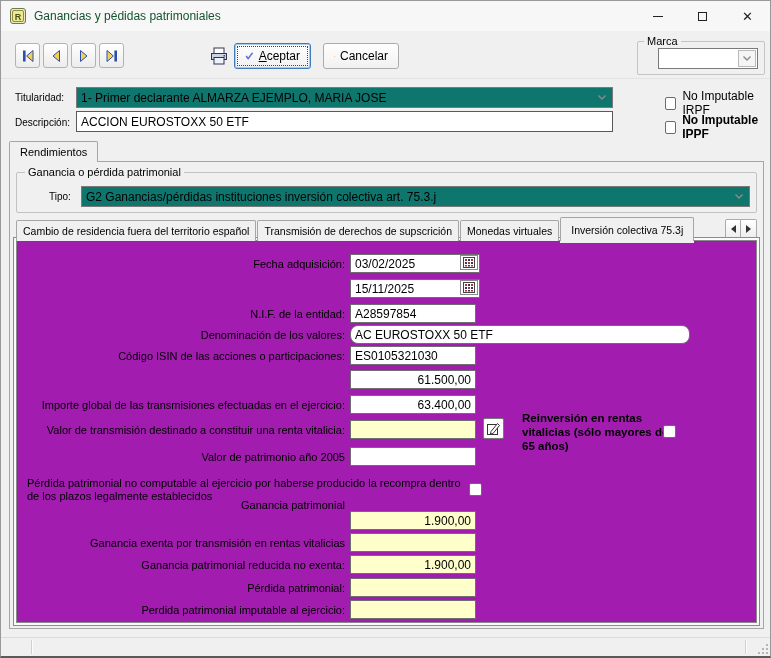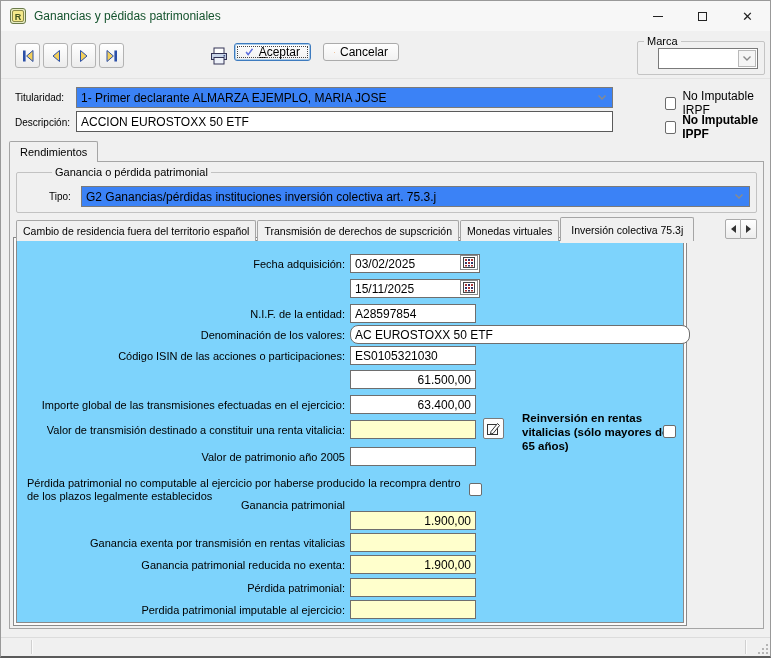--- a/index.html
+++ b/index.html
@@ -15,60 +15,60 @@
   .titlebar .title { font-size:12px; color:#14532d; }
   .win-controls { position:absolute; right:0; top:0; height:30px; display:flex; }
   .win-btn { width:45px; height:30px; display:flex; align-items:center; justify-content:center; }
   .glyph-min { width:10px; border-top:1px solid #222; display:block; }
   .glyph-max { width:9px; height:9px; border:1px solid #222; display:block; }
   .glyph-close { font-size:13px; color:#222; line-height:1; }
   
   .toolbar { position:absolute; top:30px; left:0; right:0; height:48px; background:#f0f0f0; border-bottom:1px solid #e3e3e3; }
   .nav-btn { position:absolute; top:12px; width:25px; height:25px; border:1px solid #b3b3b3; border-radius:3px;
     background:linear-gradient(#ffffff,#ececec); display:flex; align-items:center; justify-content:center; }
-  .tool-btn { position:absolute; top:12px; height:18px; border:1px solid #ababab; border-radius:3px;
+  .tool-btn { position:absolute; top:12px; height:26px; border:1px solid #ababab; border-radius:3px;
     background:linear-gradient(#fefefe,#f1f1f1); display:flex; align-items:center; justify-content:center; gap:5px;
     font-size:12px; padding:0 10px; }
   .tool-btn.focused { border:1px solid #3d7bbf; box-shadow:0 0 0 1px #a9cbe8 inset; outline:1px dotted #444; outline-offset:-4px; }
   .tool-btn .lbl::first-letter { text-decoration:underline; }
   .print-wrap { position:absolute; top:14px; left:206px; width:24px; height:22px; display:flex; align-items:center; justify-content:center; }
   fieldset.marca { position:absolute; top:4px; left:636px; width:128px; height:40px; border:1px solid #c4c4c4; border-radius:2px; background:transparent; }
   fieldset.marca legend { font-size:11px; padding:0 3px; margin-left:6px; color:#000; }
   .combo-sm { position:absolute; right:6px; top:1px; width:100px; height:21px; background:#fff; border:1px solid #7a7a7a; display:flex; align-items:center; }
   .combo-sm .cv { flex:1; font-size:11px; padding-left:4px; }
   .combo-sm .cbtn { width:18px; height:17px; margin-right:1px; border:1px solid #b9b9b9; background:#f5f5f5; display:flex; align-items:center; justify-content:center; }
   
   .field-label { position:absolute; font-size:10px; color:#000;text-align:center; }
-  .combo { position:absolute; background:#3b82f6; border:1px solid #7a7a7a; display:flex; align-items:center; height:21px; }
+  .combo { position:absolute; background:#0f766e; border:1px solid #7a7a7a; display:flex; align-items:center; height:21px; }
   .combo .cv { flex:1; font-size:12px; padding-left:4px; white-space:nowrap; overflow:hidden; }
   .combo .chev { width:20px; display:flex; align-items:center; justify-content:center; }
   .txt { position:absolute; height:21px; border:1px solid #5a5a5a; background:#fff; font-family:"Liberation Sans",sans-serif; font-size:12px; padding:0 4px; }
   .checkbox { display:inline-block; width:13px; height:13px; background:#fff; border:1px solid #6b6b6b; border-radius:2px; vertical-align:middle; }
   .cb-row { position:absolute; display:flex; align-items:center; gap:6px; font-size:12px;padding-left:44px; }
   .cb-row.bold { font-weight:bold; }
   
   .otab { position:absolute; left:8px; top:140px; height:21px; padding:0 10px; font-size:11px; background:#f0f0f0;
     border:1px solid #a5a5a5; border-bottom:none; border-radius:2px 2px 0 0; display:flex; align-items:center; z-index:3; }
   .otab-body { position:absolute; left:8px; top:160px; width:755px; height:468px; border:1px solid #a5a5a5; background:#f0f0f0; }
   
-  fieldset.group { position:absolute; left:6px; top:4px; width:741px; height:47px; border:1px solid #c2c2c2; border-radius:2px;padding-left:27px; }
+  fieldset.group { position:absolute; left:6px; top:4px; width:741px; height:47px; border:1px solid #c2c2c2; border-radius:2px; }
   fieldset.group legend { font-size:11px; padding:0 3px; margin-left:8px; }
   
   .itabs { position:absolute; left:6px; top:55px; right:6px; height:24px; display:flex; align-items:flex-end; }
   .itab { height:21px; padding:0 6px; font-size:10.5px; display:flex; align-items:center; border:1px solid #a5a5a5; border-bottom:none;
     border-radius:2px 2px 0 0; background:#f0f0f0; margin-right:1px; white-space:nowrap; position:relative; z-index:1; }
   .itab.active { height:24px; z-index:4; padding:0 10px; box-shadow:0 2px 0 #f0f0f0; }
   .tab-scroll { position:absolute; right:0; bottom:2px; display:flex; }
   .tsbtn { width:16px; height:20px; border:1px solid #ababab; background:linear-gradient(#fff,#ededed); display:flex; align-items:center; justify-content:center; }
   .tsbtn:first-child { border-radius:2px 0 0 2px; }
   .tsbtn:last-child { border-radius:0 2px 2px 0; border-left:none; }
   .tri-l { width:0; height:0; border-top:4px solid transparent; border-bottom:4px solid transparent; border-right:5px solid #333; }
   .tri-r { width:0; height:0; border-top:4px solid transparent; border-bottom:4px solid transparent; border-left:5px solid #333; }
   
-  .panel { position:absolute; left:6px; top:78px; width:668px; height:383px; background:#7dd3fc;
+  .panel { position:absolute; left:6px; top:78px; width:741px; height:383px; background:#a21caf;
     border:1px solid #8a8a8a; box-shadow:0 0 0 2px #fbfbfb, 0 0 0 3px #8a8a8a;padding-left:9px; }
   .panel .rlabel { position:absolute; left:0; width:328px; text-align:right; font-size:11px; line-height:13px; }
   .panel .fld { position:absolute; left:333px; height:19px; border:1px solid #6e6e6e; background:#fff;
     font-family:"Liberation Sans",sans-serif; font-size:12px; padding:0 4px; }
   .panel .fld.yellow { background:#ffffcc; }
   .panel .fld.num { text-align:right; }
   .datebtn { position:absolute; top:1px; width:18px; height:15px; background:#fff; border:1px solid #8a8a8a; display:flex; align-items:center; justify-content:center; }
   .editbtn { position:absolute; width:21px; height:21px; border:1px solid #7a7a7a; border-radius:2px; background:#fdfdfd; display:flex; align-items:center; justify-content:center; }
   .boldnote { position:absolute; font-size:11.5px; font-weight:bold; line-height:14px; }
   .wraplabel { position:absolute; font-size:11px; line-height:13px; }

